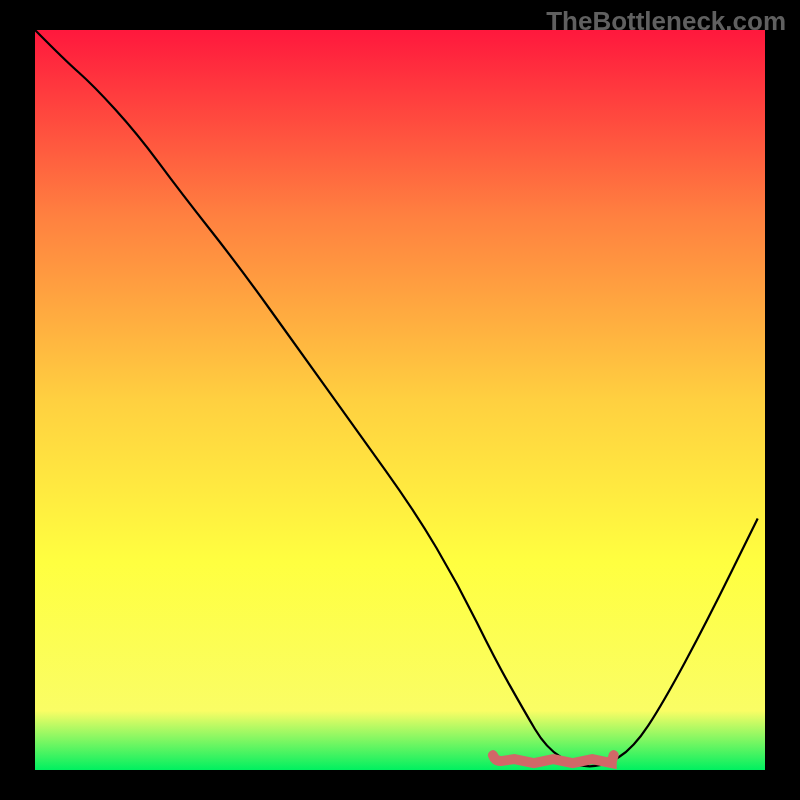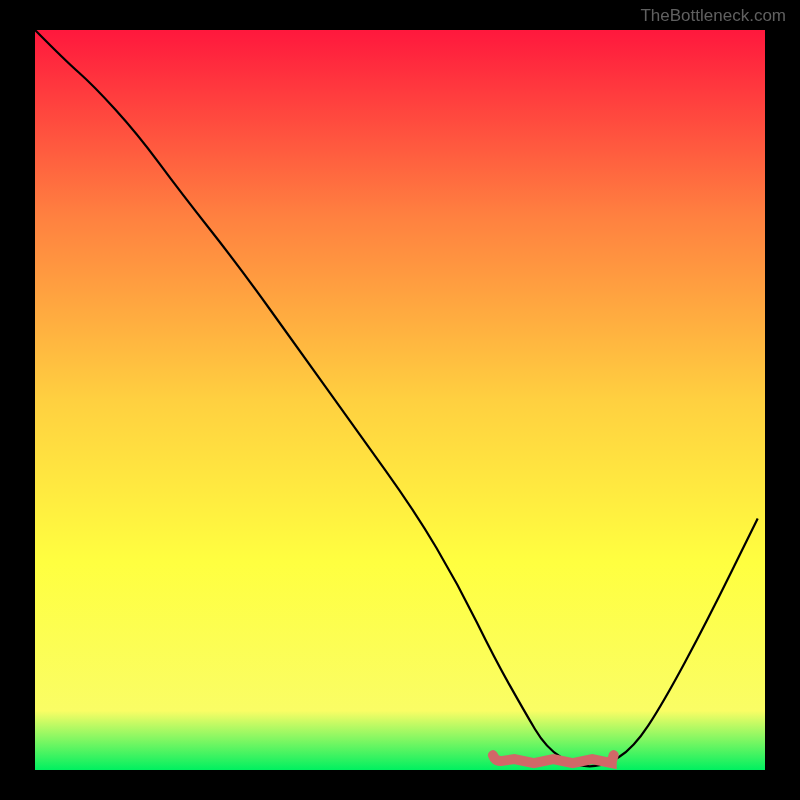--- a/index.html
+++ b/index.html
@@ -14,22 +14,22 @@
     position: relative;
     width: 800px;
     height: 800px;
     background: #000000;
   }
   .watermark {
     position: absolute;
     top: 6px;
     right: 14px;
     color: #606060;
-    font-size: 17px;
-    font-weight: normal;
+    font-size: 26px;
+    font-weight: bold;
     z-index: 10;
   }
   .plot-area {
     position: absolute;
     left: 35px;
     top: 30px;
     width: 730px;
     height: 740px;
   }
   svg {

